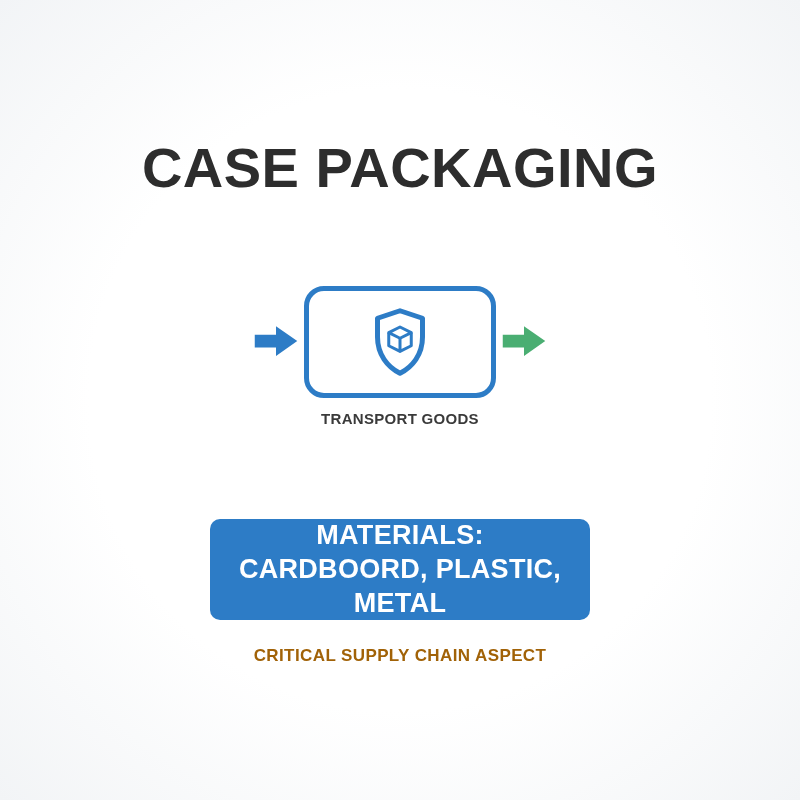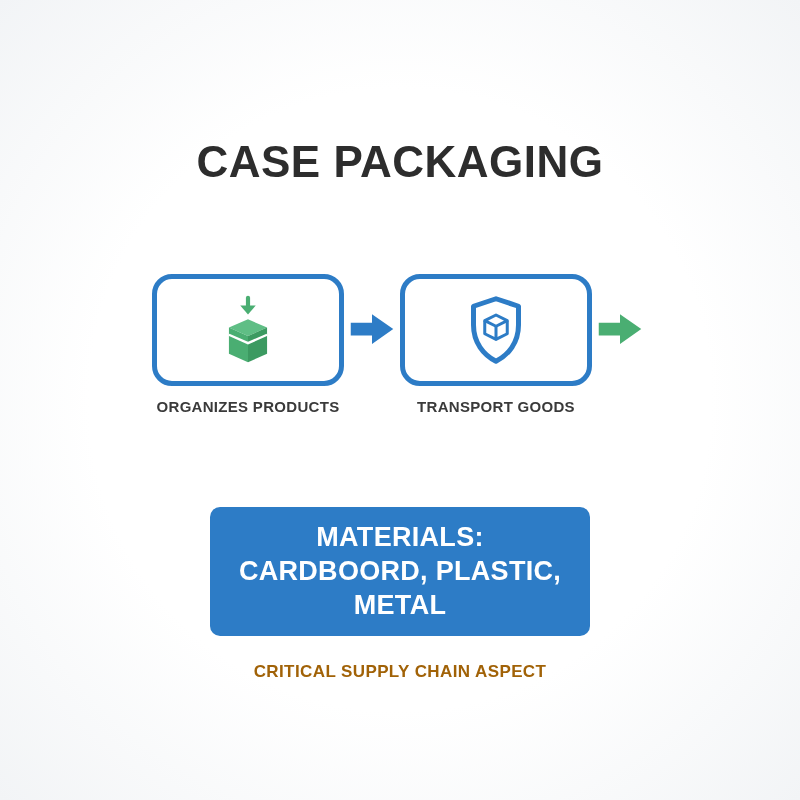--- a/index.html
+++ b/index.html
@@ -8,21 +8,21 @@
     font-family: "Liberation Sans", sans-serif;
     background: radial-gradient(ellipse at center, #ffffff 55%, #f2f4f6 100%);
     overflow: hidden;
   }
   .page {
     width: 800px; height: 800px;
     display: flex; flex-direction: column; align-items: center;
   }
   .title {
     margin-top: 140px;
-    font-size: 44px;
+    font-size: 56px;
     font-weight: bold;
     letter-spacing: 0.5px;
     color: #2d2d2d;
     text-align: left;
     line-height: 1;
   }
   .flow {
     margin-top: 90px;
     display: flex;
     align-items: flex-start;
@@ -50,21 +50,21 @@
     margin: 38px 6px 0 6px;
     flex: 0 0 auto;
   }
   .banner {
     margin-top: 92px;
     width: 380px;
     min-height: 88px;
     background: #2d7cc6;
     border-radius: 10px;
     display: flex; align-items: center; justify-content: center;
-    padding: 14px 20px;
+    padding: 0 20px;
   }
   .banner-text {
     color: #ffffff;
     font-size: 27px;
     font-weight: bold;
     line-height: 1.25;
     text-align: center;
     letter-spacing: 0.3px;
   }
   .footer-note {
@@ -78,33 +78,20 @@
 </style>
 </head>
 <body>
 
 <div class="page">
 
   <h1 class="title">CASE PACKAGING</h1>
 
   <div class="flow">
 
-    <div class="step">
-      <div class="card">
-        <svg width="62" height="72" viewBox="0 0 52 60">
-          <path d="M26 3 v8" stroke="#4aae72" stroke-width="3.5" fill="none" stroke-linecap="round"></path>
-          <path d="M19.5 9.5 L26 17 L32.5 9.5 Z" fill="#4aae72"></path>
-          <polygon points="26,21 42,28 26,35 10,28" fill="#5fbe85"></polygon>
-          <polygon points="10,28 26,35 26,57 10,50" fill="#4aae72"></polygon>
-          <polygon points="42,28 26,35 26,57 42,50" fill="#3c9a61"></polygon>
-          <path d="M10 34 L26 41 L42 34" stroke="#ffffff" stroke-width="2" fill="none"></path>
-        </svg>
-      </div>
-      <div class="step-label">ORGANIZES PRODUCTS</div>
-    </div>
 
     <svg class="flow-arrow" width="44" height="34" viewBox="0 0 40 32">
       <polygon points="0,10 20,10 20,2 40,16 20,30 20,22 0,22" fill="#2d7cc6"></polygon>
     </svg>
 
     <div class="step">
       <div class="card">
         <svg width="60" height="70" viewBox="0 0 48 56">
           <path d="M24 3 L42 9 V24 C42 38 34 48 24 53 C14 48 6 38 6 24 V9 Z" fill="none" stroke="#2d7cc6" stroke-width="4" stroke-linejoin="round"></path>
           <polygon points="24,16 33,20.5 24,25 15,20.5" fill="none" stroke="#2d7cc6" stroke-width="2.4" stroke-linejoin="round"></polygon>

